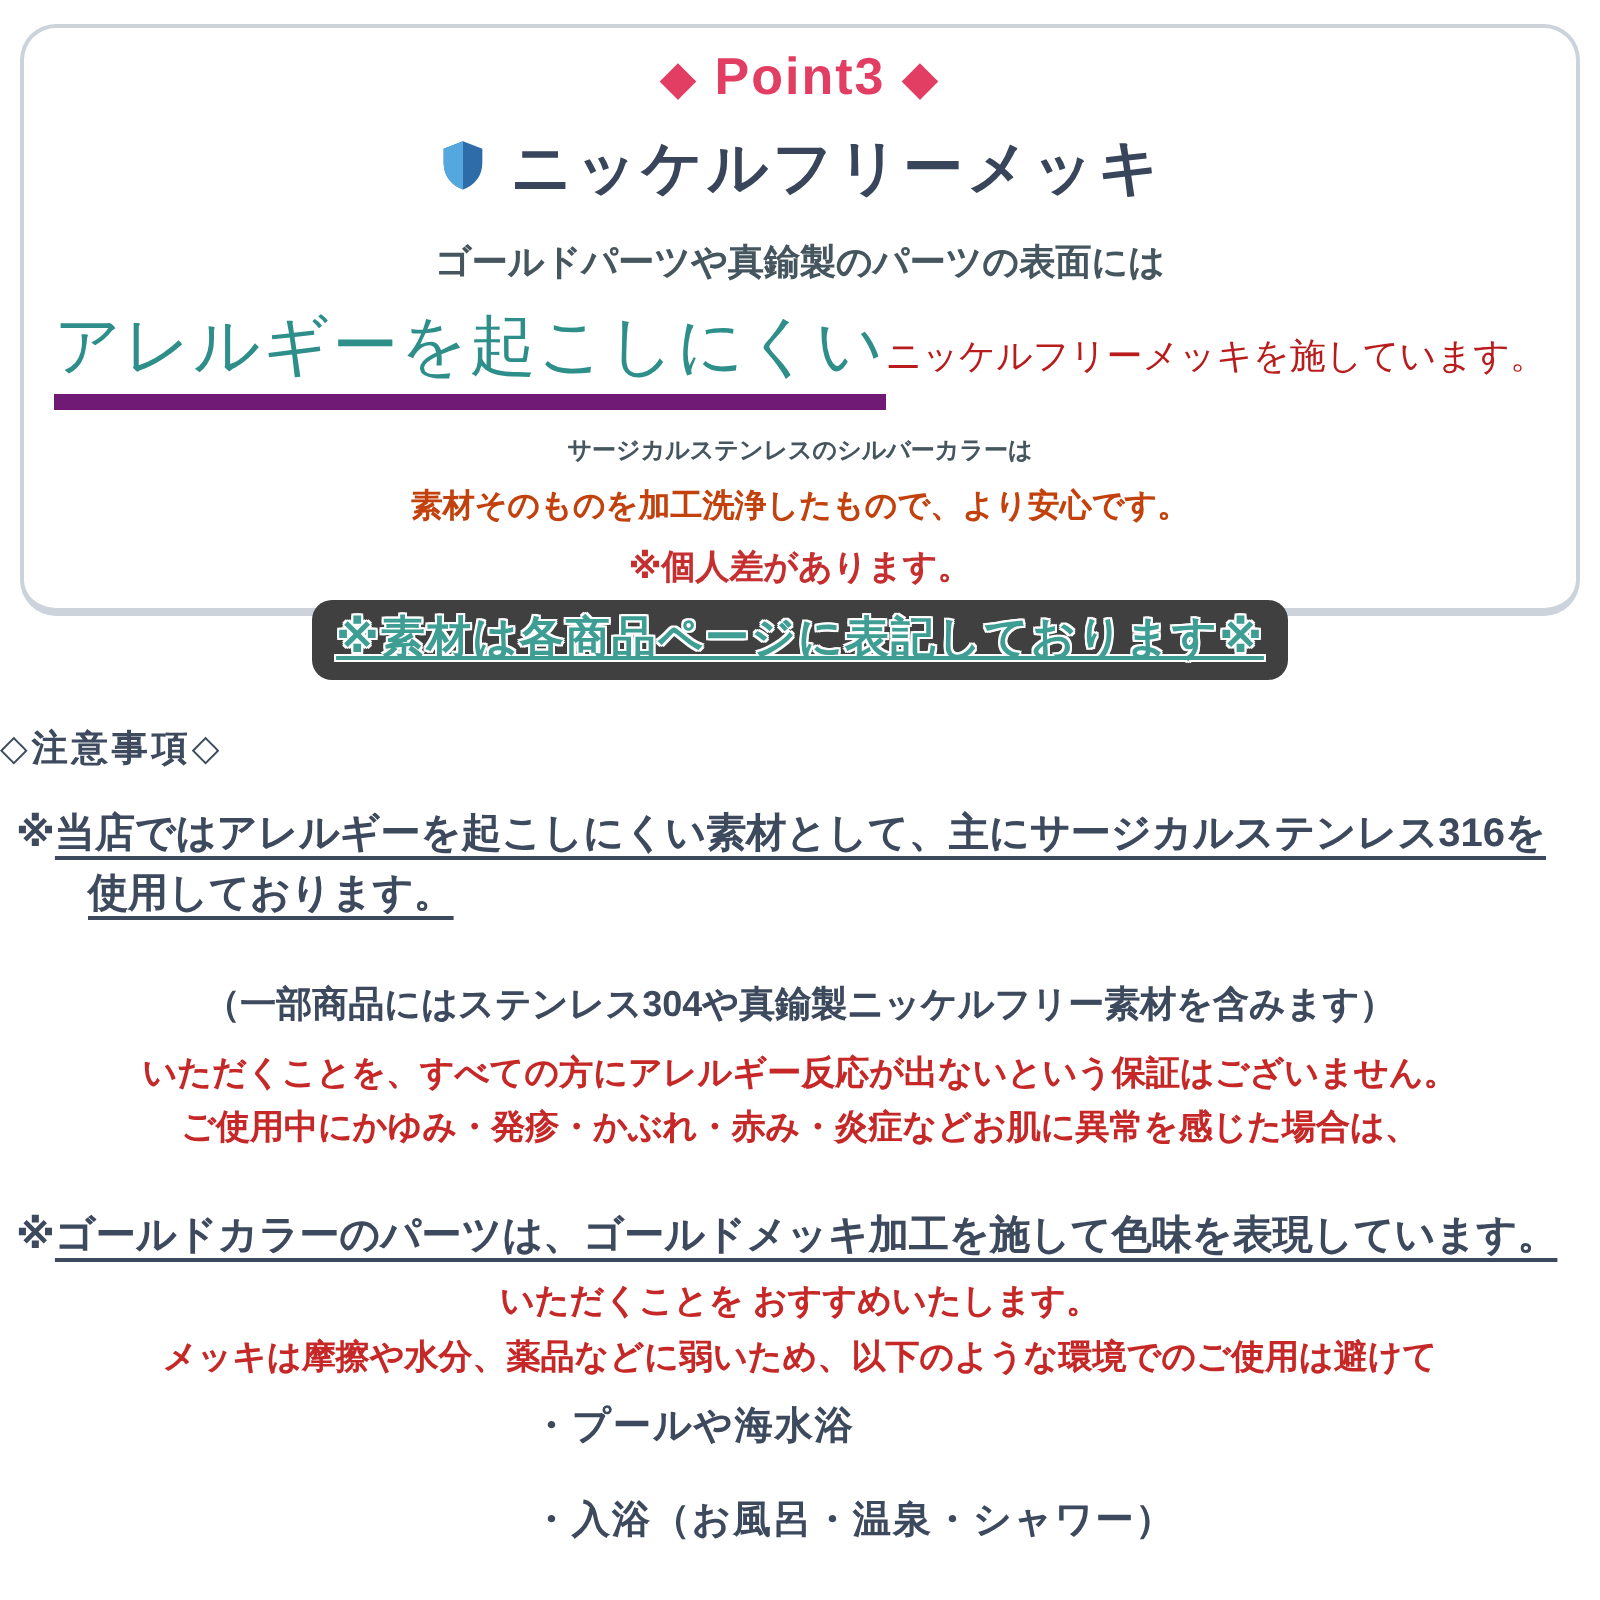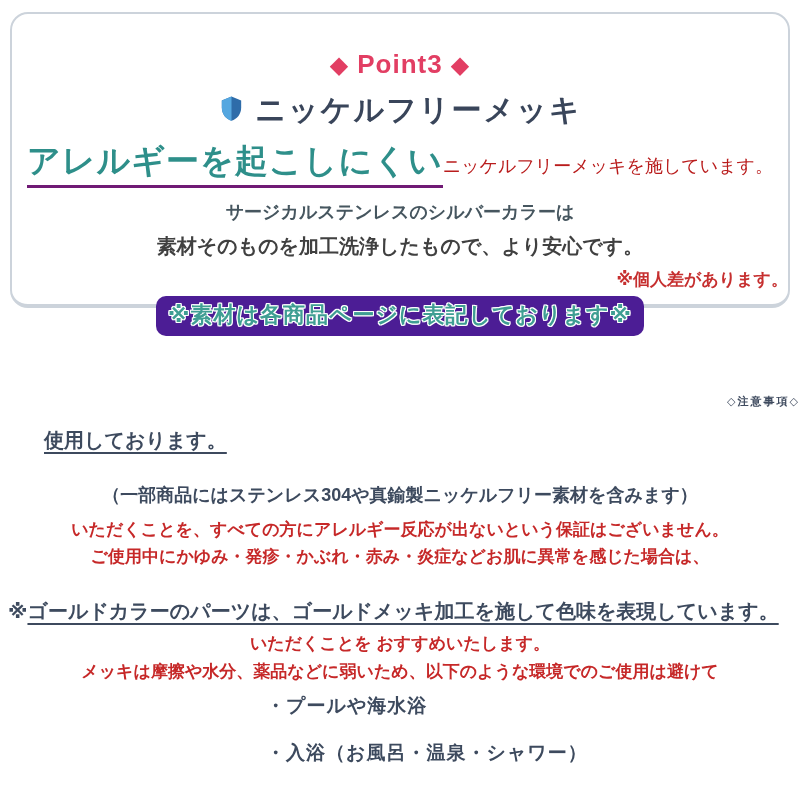--- a/index.html
+++ b/index.html
@@ -12,21 +12,21 @@
 
   
   .point-card {
     margin: 12px 10px 0 10px;
     background: #ffffff;
     border: 2px solid #ccd3db;
     border-bottom-width: 4px;
     border-radius: 18px;
     height: 296px;
     text-align: center;
-    padding-top: 31px;
+    padding-top: 5px;
   }
   .point-badge {
     font-size: 26px;
     font-weight: bold;
     color: #e23e63;
     letter-spacing: 1px;
     margin-top: 4px;
   }
   .point-badge .diamond { font-size: 24px; margin: 0 8px; }
   .card-title-row {
@@ -40,50 +40,51 @@
     font-size: 30px;
     font-weight: bold;
     color: #39455a;
     letter-spacing: 2px;
   }
   .card-line1 { margin-top: 14px; font-size: 18px; font-weight: bold; color: #46565f; }
   .highlight-line { margin-top: 8px; }
   .highlight-big {
     display: inline-block;
     font-size: 33px;
-    font-weight: bold;
+    font-weight: normal;
     color: #2e8f8a;
     letter-spacing: 1px;
-    border-bottom: 3px solid #701a75;
+    border-bottom: 8px solid #701a75;
     padding-bottom: 1px;
   }
   .highlight-suffix { font-size: 18px; font-weight: normal; color: #b91c1c; }
-  .card-line2 { margin-top: 12px; font-size: 18px; font-weight: bold; color: #46565f; }
-  .card-line3 { margin-top: 9px; font-size: 20px; font-weight: bold; color: #404040; }
-  .card-note-red { margin-top: 8px; font-size: 17px; font-weight: bold; color: #c62f2f; text-align: right; }
+  .card-line2 { margin-top: 12px; font-size: 12px; font-weight: bold; color: #46565f; }
+  .card-line3 { margin-top: 9px; font-size: 16px; font-weight: bold; color: #c2410c; }
+  .card-note-red { margin-top: 8px; font-size: 17px; font-weight: bold; color: #c62f2f; }
   .material-pill {
     display: inline-block;
     margin-top: 5px;
-    background: #4c1d95;
+    background: #404040;
     border-radius: 10px;
     padding: 4px 12px 6px 12px;
     font-size: 22px;
     font-weight: bold;
     color: #3f9e93;
     letter-spacing: 1px;
     text-shadow:
       -1px -1px 0 #fff, 1px -1px 0 #fff, -1px 1px 0 #fff, 1px 1px 0 #fff,
       -1px 0 0 #fff, 1px 0 0 #fff, 0 -1px 0 #fff, 0 1px 0 #fff;
+    text-decoration: underline;
   }
 
   
   .notice-heading {
-    margin-top: 86px;
-    text-align: right;
-    font-size: 11px;
+    margin-top: 54px;
+    text-align: left;
+    font-size: 18px;
     font-weight: bold;
     color: #3e4a5e;
     letter-spacing: 2px;
   }
   .notice-item {
     margin: 16px 6px 0 8px;
     font-size: 20px;
     font-weight: bold;
     color: #3d4a5e;
     line-height: 1.5;
@@ -139,36 +140,40 @@
               <rect x="0" y="0" width="12" height="24"></rect>
             </clipPath>
           </defs>
         <path d="M12 1.4 L20.6 4.8 V11 C20.6 16.9 17.1 21.1 12 22.9 C6.9 21.1 3.4 16.9 3.4 11 V4.8 Z" fill="#2e6ca9"></path>
         <path d="M12 1.4 L20.6 4.8 V11 C20.6 16.9 17.1 21.1 12 22.9 C6.9 21.1 3.4 16.9 3.4 11 V4.8 Z" fill="#55a7e0" clip-path="url(#halfclip)"></path>
       </svg>
     </span>
     <span class="card-title">ニッケルフリーメッキ</span>
   </div>
 
+  <div class="card-line1">ゴールドパーツや真鍮製のパーツの表面には</div>
 
   <div class="highlight-line">
     <span class="highlight-big">アレルギーを起こしにくい</span><span class="highlight-suffix">ニッケルフリーメッキを施しています。</span>
   </div>
 
   <div class="card-line2">サージカルステンレスのシルバーカラーは</div>
   <div class="card-line3">素材そのものを加工洗浄したもので、より安心です。</div>
   <div class="card-note-red">※個人差があります。</div>
   <div>
     <span class="material-pill">※素材は各商品ページに表記しております※</span>
   </div>
 </div>
 
 <div class="notice-heading">◇注意事項◇</div>
 
 <div class="notice-item">
+  <div>
+    <span class="marker">※</span><span class="u">当店ではアレルギーを起こしにくい素材として、主にサージカルステンレス316を</span>
+  </div>
   <div class="second-line">
     <span class="u">使用しております。</span>
   </div>
 </div>
 
 <div class="notice-sub">（一部商品にはステンレス304や真鍮製ニッケルフリー素材を含みます）</div>
 
 <div class="warning">
   <div>いただくことを、すべての方にアレルギー反応が出ないという保証はございません。</div>
   <div>ご使用中にかゆみ・発疹・かぶれ・赤み・炎症などお肌に異常を感じた場合は、</div>

